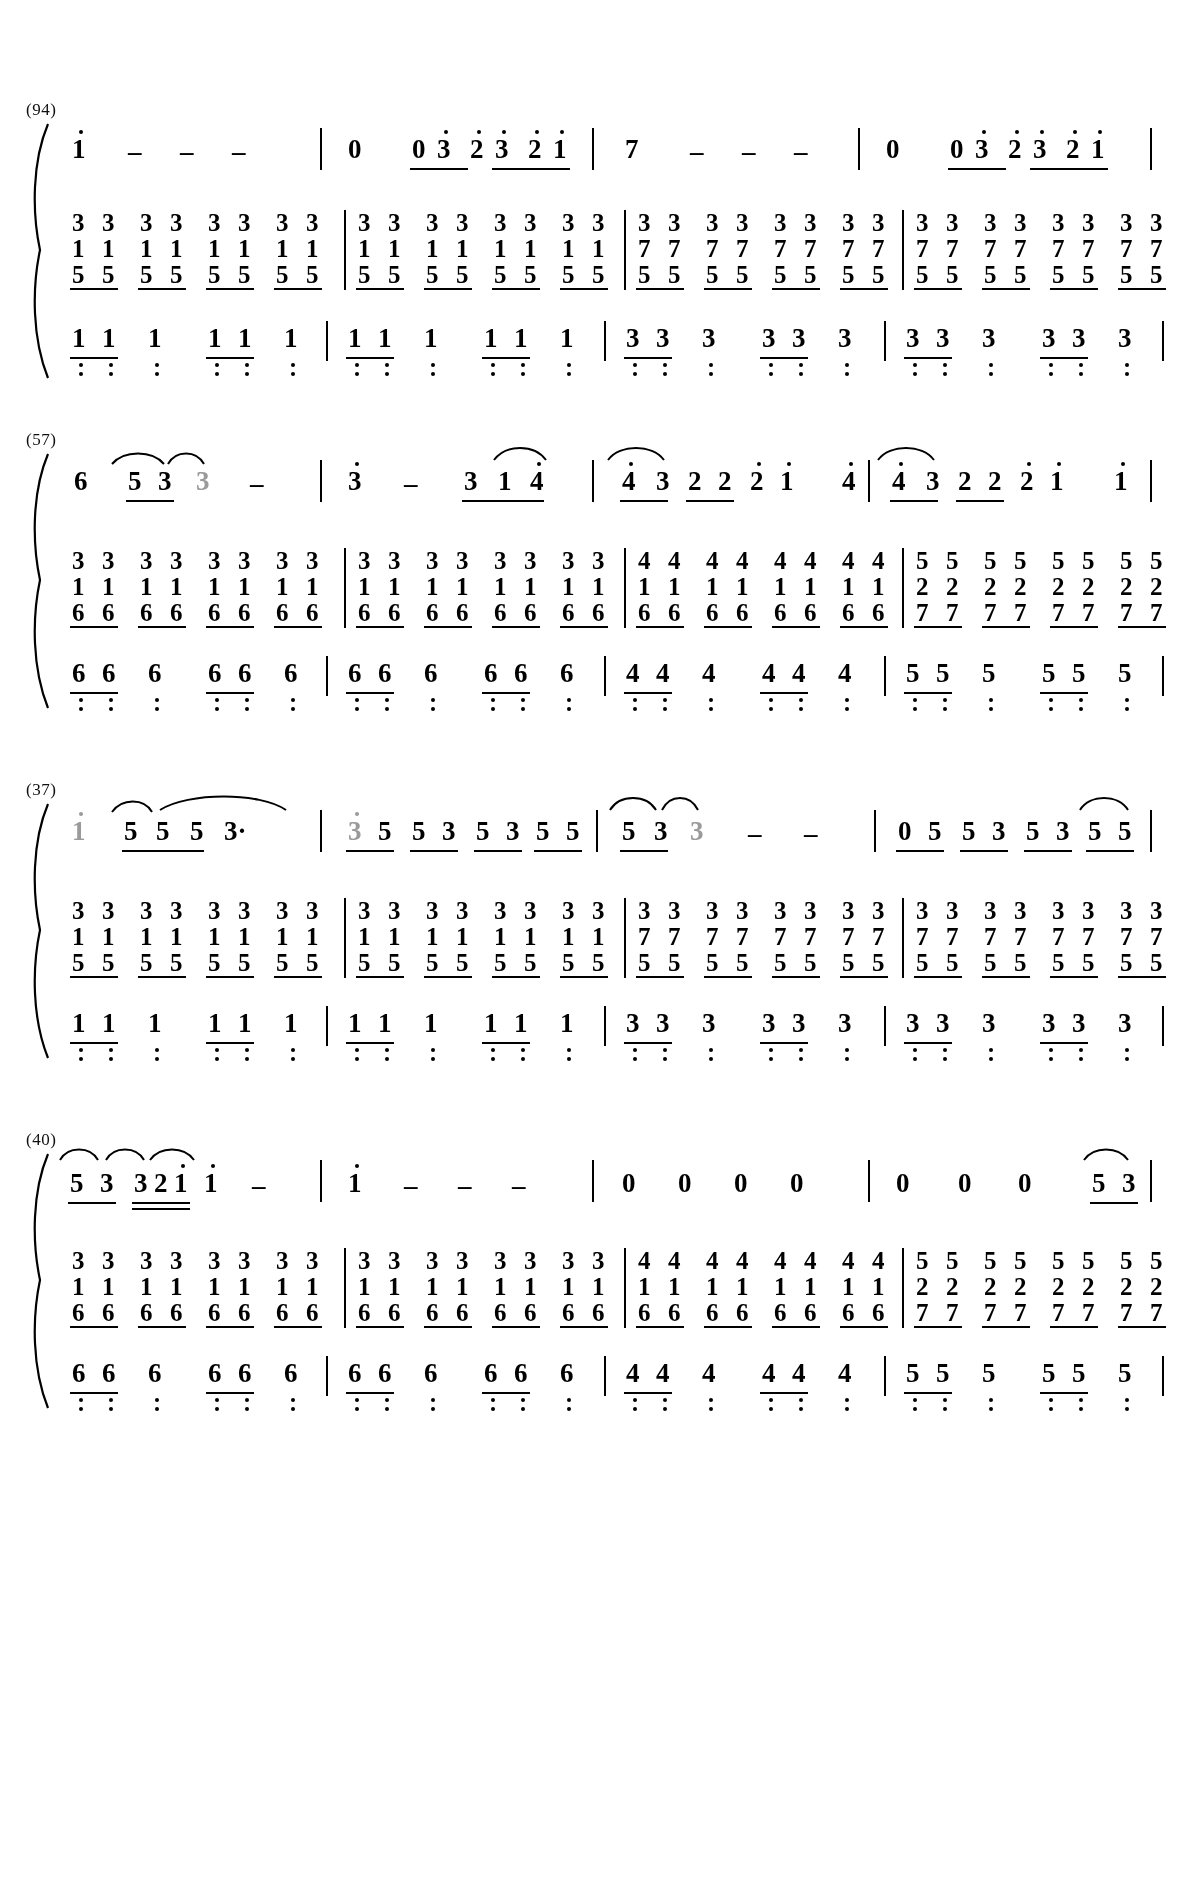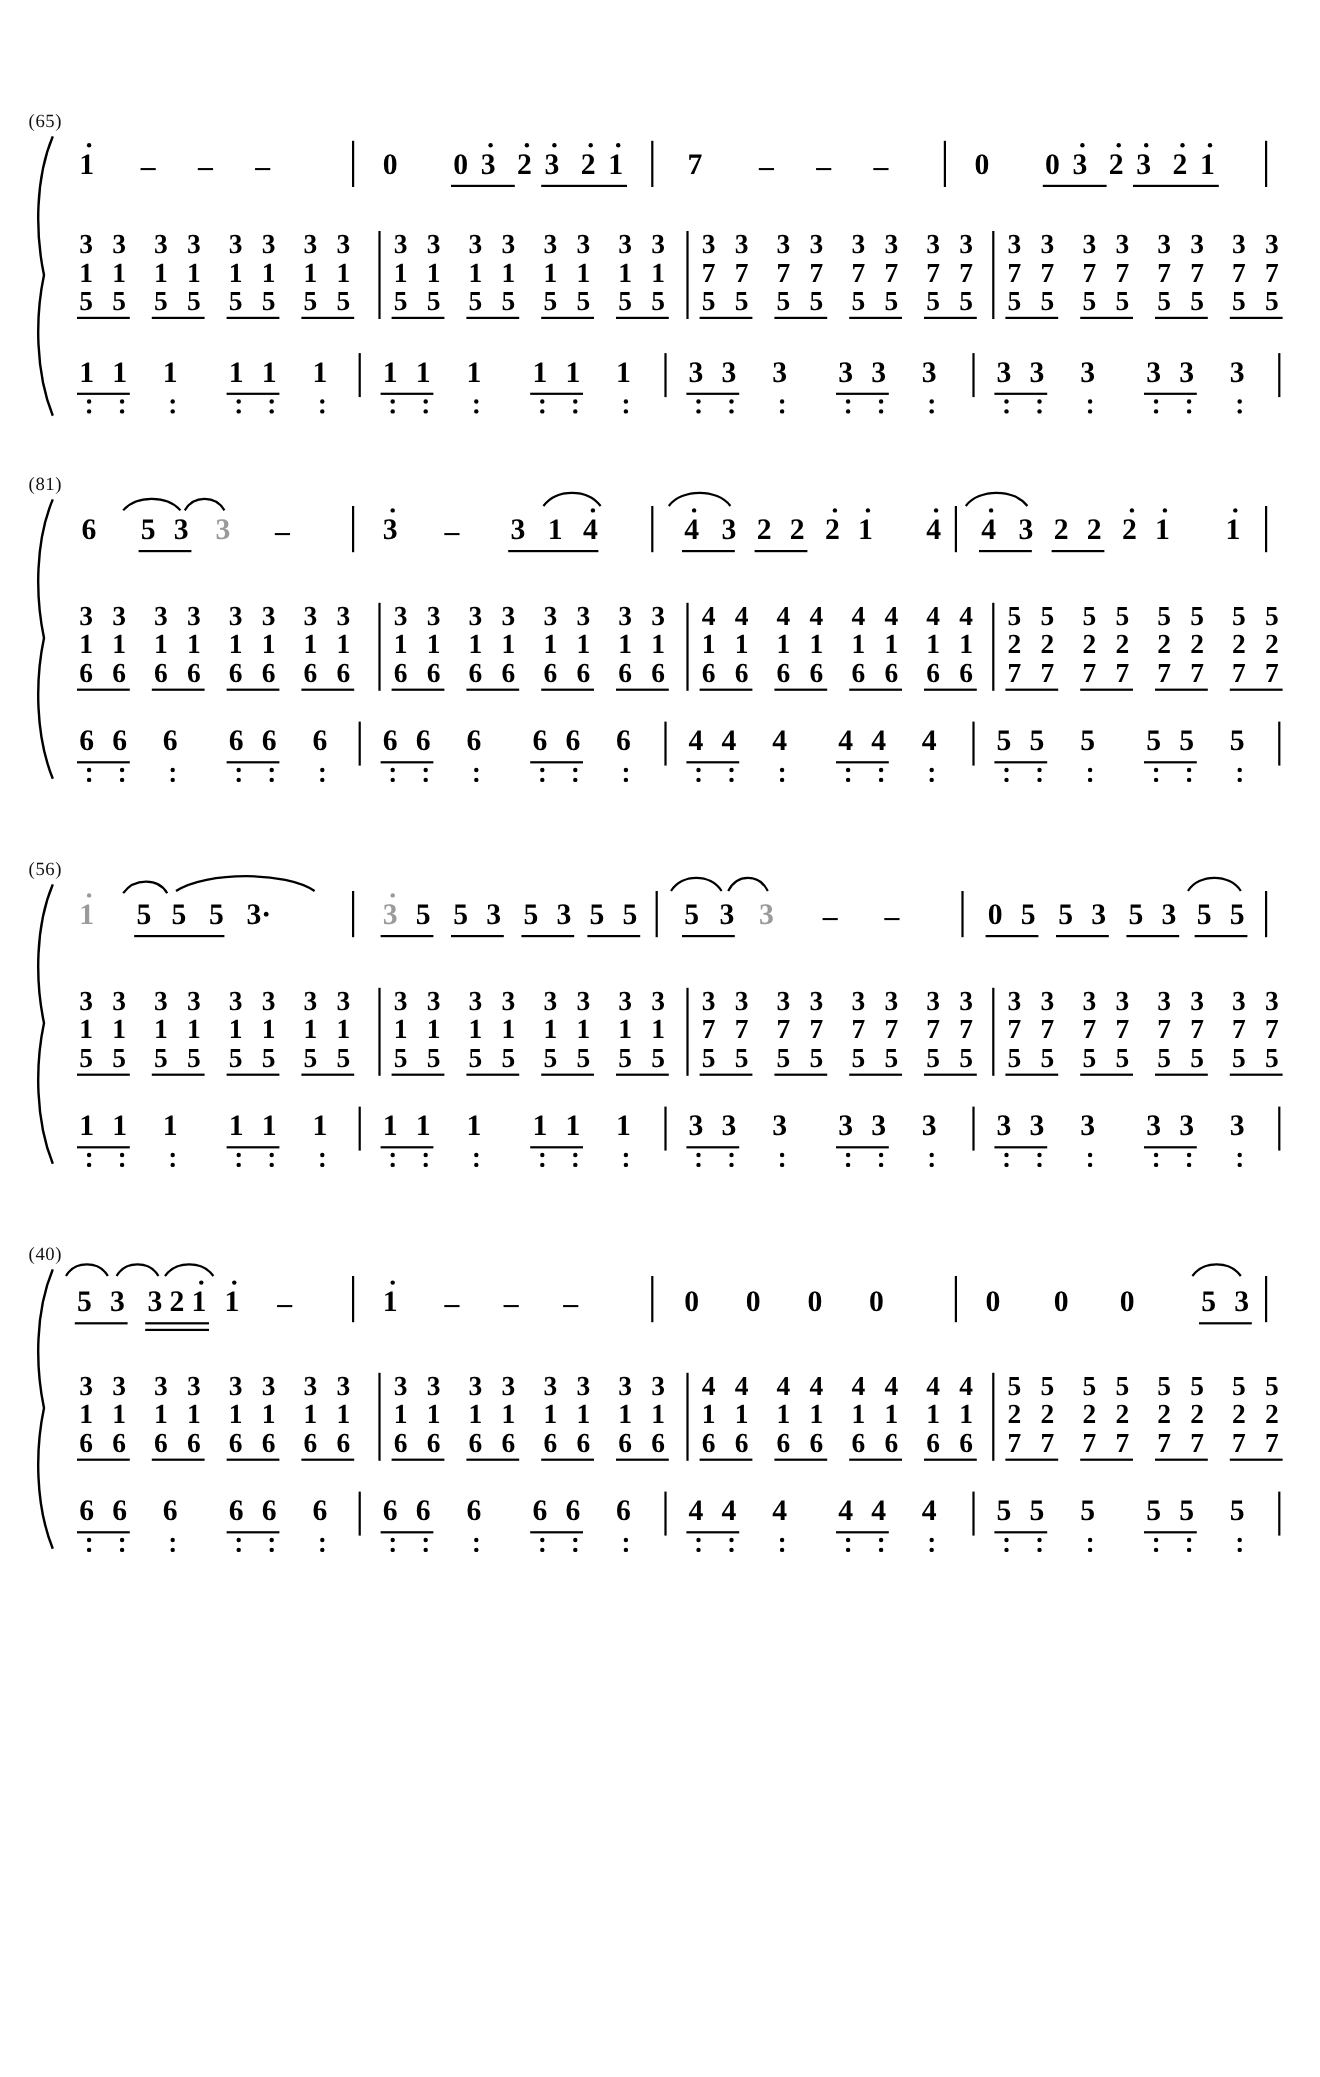--- a/index.html
+++ b/index.html
@@ -113,21 +113,21 @@
     font-size: 27px;
   }
 </style>
 </head>
 <body>
 
 <div class="sheet">
 
   <div class="system" style="position:absolute; left:0; top:100px; height:300px;">
 
-    <span class="measure-number" style="left:26px; top:0px;">(65)</span>
+    <span class="measure-number" style="left:26px; top:0px;">(94)</span>
 
     <div class="brace" style="top:22px;">
       <svg width="26" height="260" viewBox="0 0 26 260">
         <path d="M22 2 C6 40, 6 90, 14 128 C6 166, 6 216, 22 256" fill="none" stroke="#000" stroke-width="2.2"></path>
       </svg>
     </div>
 
     <div class="staff-row">
 
       <div class="row" style="position:absolute; left:0; top:28px; height:46px;">
@@ -385,21 +385,21 @@
         <span class="dot" style="left:1079px; top:47px;"></span>
         <span class="dot" style="left:1125px; top:38px;"></span>
         <span class="dot" style="left:1125px; top:47px;"></span>
         <span class="barline" style="left:1162px; top:-4px; height:40px;"></span>
       </div>
     </div>
   </div>
 
   <div class="system" style="position:absolute; left:0; top:430px; height:300px;">
 
-    <span class="measure-number" style="left:26px; top:0px;">(81)</span>
+    <span class="measure-number" style="left:26px; top:0px;">(57)</span>
 
     <div class="brace" style="top:22px;">
       <svg width="26" height="260" viewBox="0 0 26 260">
         <path d="M22 2 C6 40, 6 90, 14 128 C6 166, 6 216, 22 256" fill="none" stroke="#000" stroke-width="2.2"></path>
       </svg>
     </div>
 
     <div class="staff-row">
 
       <div class="row" style="position:absolute; left:0; top:28px; height:50px;">
@@ -685,21 +685,21 @@
         <span class="dot" style="left:1079px; top:47px;"></span>
         <span class="dot" style="left:1125px; top:38px;"></span>
         <span class="dot" style="left:1125px; top:47px;"></span>
         <span class="barline" style="left:1162px; top:-4px; height:40px;"></span>
       </div>
     </div>
   </div>
 
   <div class="system" style="position:absolute; left:0; top:780px; height:300px;">
 
-    <span class="measure-number" style="left:26px; top:0px;">(56)</span>
+    <span class="measure-number" style="left:26px; top:0px;">(37)</span>
 
     <div class="brace" style="top:22px;">
       <svg width="26" height="260" viewBox="0 0 26 260">
         <path d="M22 2 C6 40, 6 90, 14 128 C6 166, 6 216, 22 256" fill="none" stroke="#000" stroke-width="2.2"></path>
       </svg>
     </div>
 
     <div class="staff-row">
 
       <div class="row" style="position:absolute; left:0; top:28px; height:50px;">

